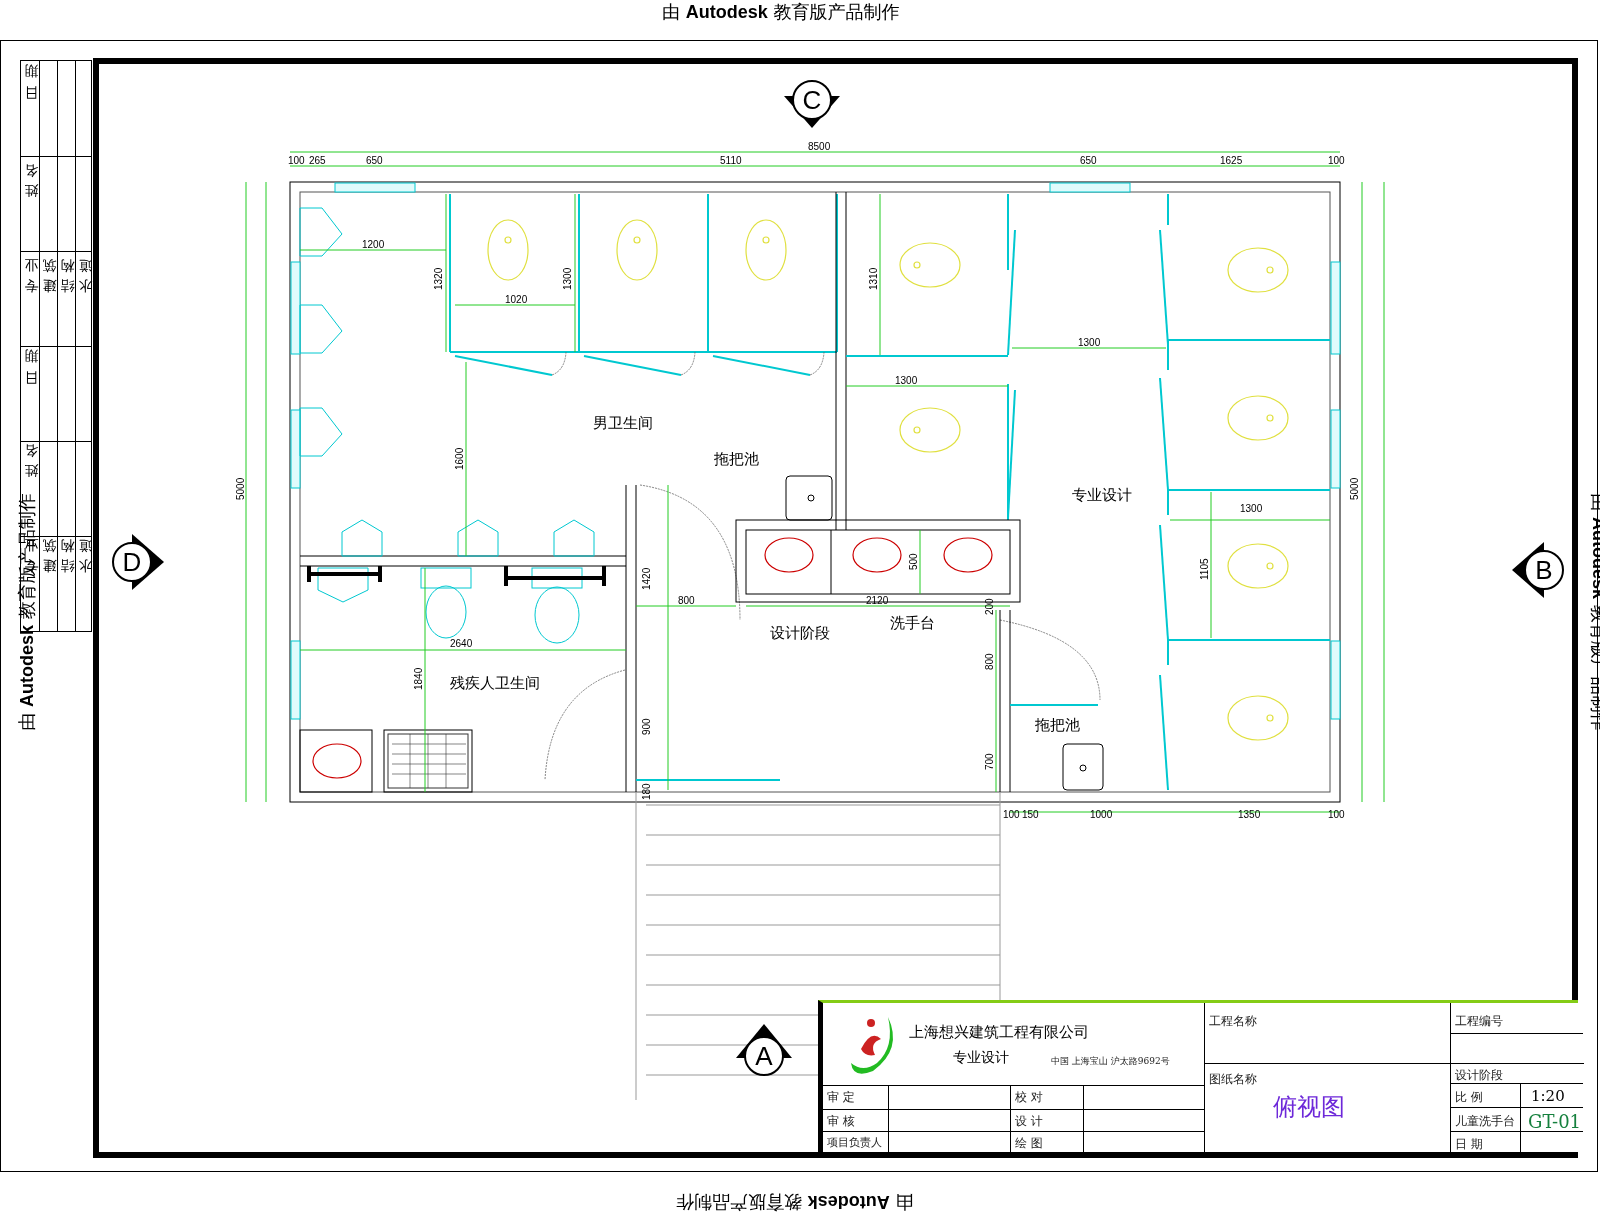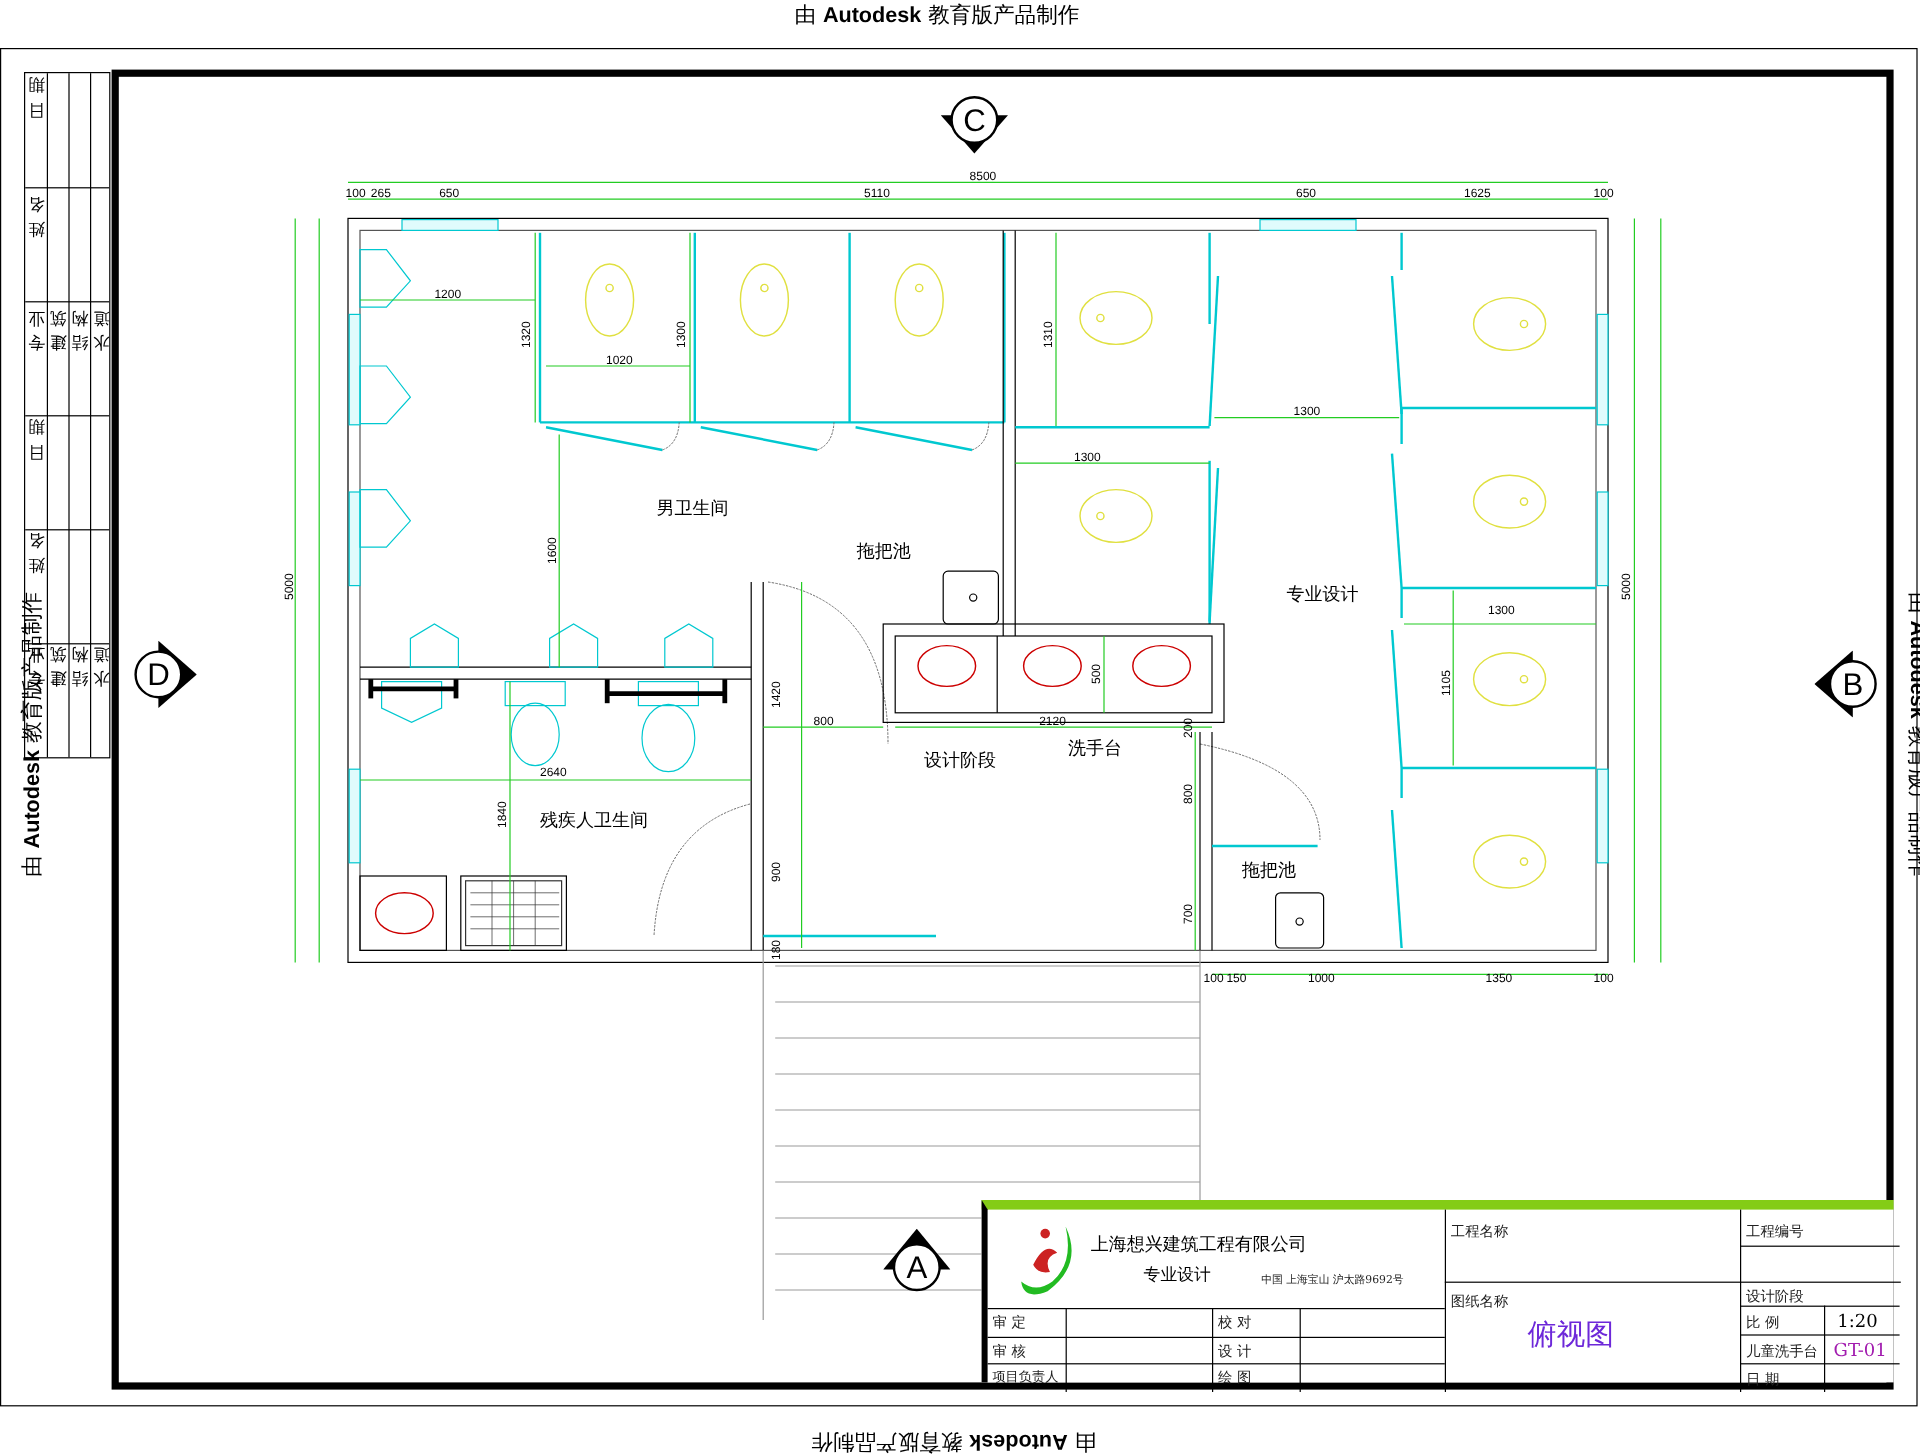--- a/index.html
+++ b/index.html
@@ -13,21 +13,21 @@
   .wm-right{left:1480px;top:600px;transform:rotate(90deg);transform-origin:center;}
   .outer-frame{left:0;top:40px;width:1598px;height:1132px;border:1px solid #000;box-sizing:border-box;}
   .inner-frame{left:93px;top:58px;width:1485px;height:1100px;border:6px solid #000;box-sizing:border-box;}
   .side-table{left:20px;top:60px;width:72px;height:572px;border:1px solid #000;box-sizing:border-box;}
   .side-table .col{position:absolute;top:0;bottom:0;border-left:1px solid #000;}
   .side-table .row{position:absolute;left:0;right:0;border-top:1px solid #000;}
   .vlabel{position:absolute;font-family:"DejaVu Serif",serif;font-size:14px;writing-mode:vertical-rl;transform:rotate(180deg);letter-spacing:8px;}
   svg{position:absolute;left:0;top:0;}
   .dim{font-family:"Liberation Sans",sans-serif;font-size:10px;fill:#000;}
   .room-label{position:absolute;font-family:"DejaVu Serif",serif;font-size:15px;white-space:nowrap;}
-  .tb{position:absolute;left:818px;top:1000px;width:760px;height:152px;border-top:8px solid #84cc16;border-left:5px solid #000;box-sizing:border-box;background:#fff;}
+  .tb{position:absolute;left:818px;top:1000px;width:760px;height:152px;border-top:3px solid #84cc16;border-left:5px solid #000;box-sizing:border-box;background:#fff;}
   .tb .cell{position:absolute;font-family:"DejaVu Serif",serif;font-size:12px;color:#222;white-space:nowrap;}
   .tb .line-h{position:absolute;border-top:1px solid #000;}
   .tb .line-v{position:absolute;border-left:1px solid #000;}
   .axis-marker{position:absolute;width:56px;height:56px;}
   .axis-letter{position:absolute;font-family:"Liberation Sans",sans-serif;font-size:26px;width:36px;height:36px;border:2px solid #000;border-radius:50%;background:#fff;text-align:center;line-height:36px;}
 </style>
 </head>
 <body>
 
 <div class="wm wm-top"><span>由</span> <b>Autodesk</b> <span>教育版产品制作</span></div>
@@ -277,21 +277,21 @@
     <text class="dim" transform="translate(650,590) rotate(-90)">1420</text>
     <text class="dim" transform="translate(917,570) rotate(-90)">500</text>
     <text class="dim" transform="translate(993,615) rotate(-90)">200</text>
     <text class="dim" transform="translate(650,735) rotate(-90)">900</text>
     <text class="dim" transform="translate(650,800) rotate(-90)">180</text>
     <text class="dim" transform="translate(993,670) rotate(-90)">800</text>
     <text class="dim" transform="translate(993,770) rotate(-90)">700</text>
   </g>
 </svg>
 
-<div class="room-label" style="left:547px;top:414px">男卫生间</div>
+<div class="room-label" style="left:593px;top:414px">男卫生间</div>
 <div class="room-label" style="left:1072px;top:486px">专业设计</div>
 <div class="room-label" style="left:450px;top:674px">残疾人卫生间</div>
 <div class="room-label" style="left:714px;top:450px">拖把池</div>
 <div class="room-label" style="left:1035px;top:716px">拖把池</div>
 <div class="room-label" style="left:770px;top:624px">设计阶段</div>
 <div class="room-label" style="left:890px;top:614px">洗手台</div>
 
 <div class="axis-marker" style="left:784px;top:80px">
   <svg width="56" height="56">
       <polygon points="0,16 56,16 28,48" fill="#000"></polygon>
@@ -351,15 +351,15 @@
 
   <div class="cell" style="left:386px;top:10px">工程名称</div>
   <div class="cell" style="left:386px;top:68px">图纸名称</div>
   <div class="cell" style="left:450px;top:88px;font-size:24px;color:#6d28d9">俯视图</div>
 
   <div class="cell" style="left:632px;top:10px">工程编号</div>
   <div class="cell" style="left:632px;top:64px">设计阶段</div>
   <div class="cell" style="left:632px;top:86px">比 例</div>
   <div class="cell" style="left:708px;top:84px;font-size:15px;color:#000">1:20</div>
   <div class="cell" style="left:632px;top:110px">儿童洗手台</div>
-  <div class="cell" style="left:705px;top:108px;font-size:15px;color:#a21caf">GT-01</div>
+  <div class="cell" style="left:705px;top:108px;font-size:18px;color:#15803d">GT-01</div>
   <div class="cell" style="left:632px;top:133px">日 期</div>
 </div>
 
 </body></html>

